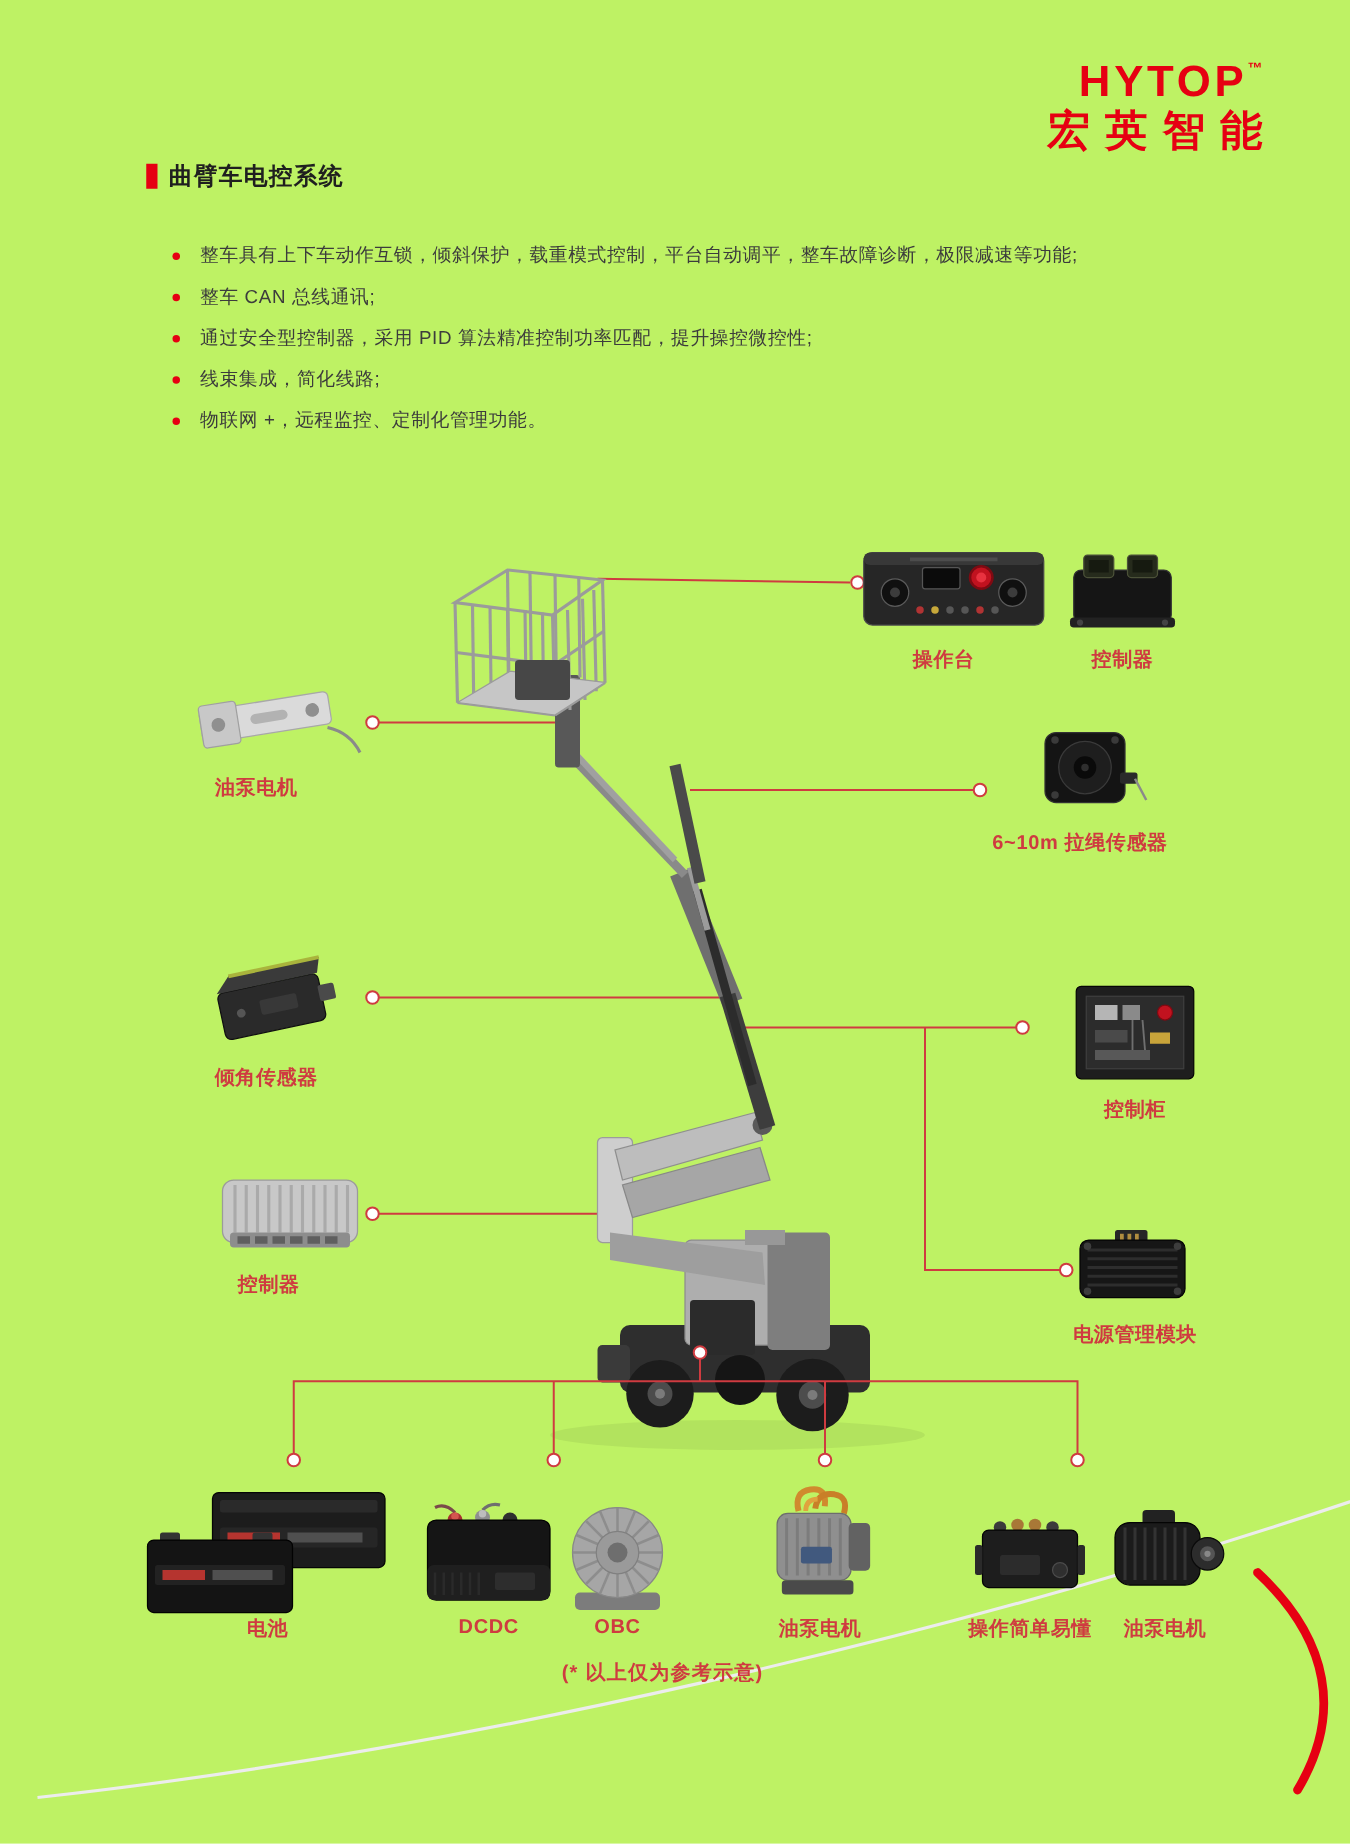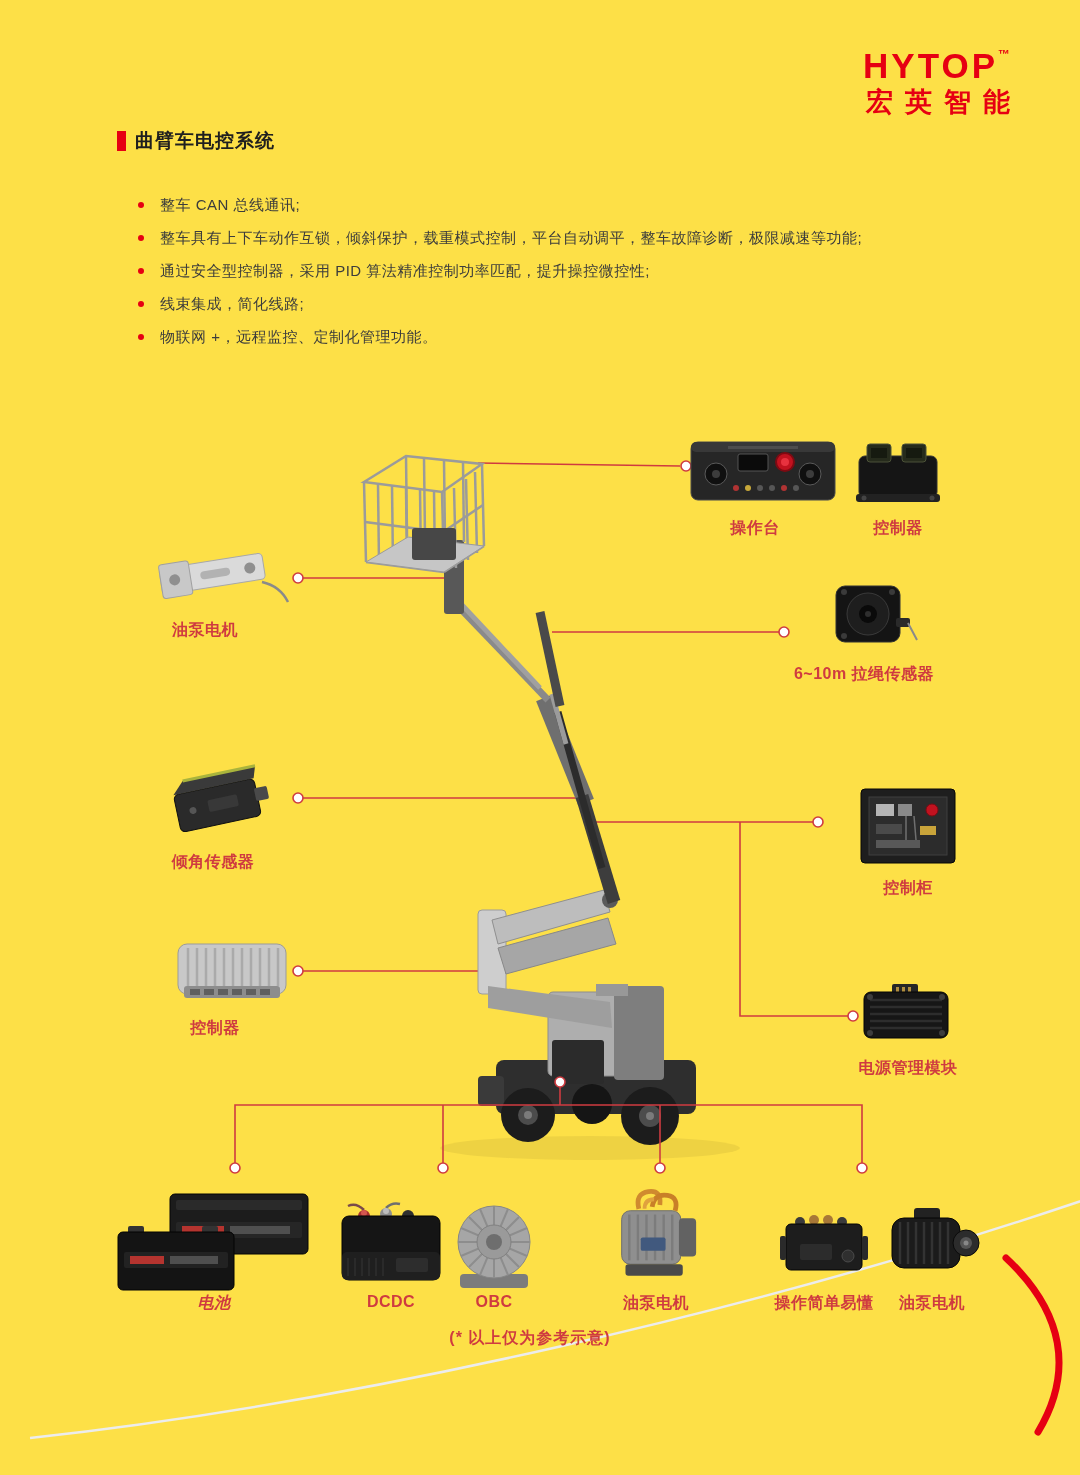--- a/index.html
+++ b/index.html
@@ -1,24 +1,24 @@
 <!DOCTYPE html>
 <html><head>
 <meta charset="utf-8">
 <style>
   html,body{margin:0;padding:0;background:#ffffff;}
   .page{
-    position:relative;width:1080px;height:1475px;background:#fde047;overflow:hidden;
+    position:relative;width:1080px;height:1475px;background:#bef264;overflow:hidden;
     font-family:"Liberation Sans","DejaVu Sans",sans-serif;color:#3f3f3f;
   }
   
   .logo{position:absolute;top:48px;right:70px;text-align:right;color:#e60012;line-height:1.05;}
   .logo-name{font-size:35px;font-weight:800;letter-spacing:3px;}
   .logo-tm{font-size:12px;vertical-align:top;font-weight:700;}
-  .logo-cn{font-size:27px;font-weight:700;letter-spacing:12px;margin-right:-12px;margin-top:3px;}
+  .logo-cn{font-size:34px;font-weight:700;letter-spacing:12px;margin-right:-12px;margin-top:3px;}
   
   .section-title{position:absolute;top:128px;left:117px;display:flex;align-items:center;gap:9px;}
   .title-bar{width:9px;height:20px;background:#e60012;}
   .title-text{font-size:19px;font-weight:700;color:#1f1f1f;letter-spacing:1px;}
   
   .bullets{position:absolute;top:195px;left:138px;width:900px;}
   .bullet-row{display:flex;align-items:flex-start;margin-bottom:13px;}
   .bullet-dot{width:6px;height:6px;border-radius:50%;background:#e60012;margin:7px 16px 0 0;flex:none;}
   .bullet-text{font-size:15px;line-height:20px;color:#3c3c3c;letter-spacing:0.5px;}
   
@@ -46,25 +46,25 @@
   </div>
 
   <div class="section-title">
     <span class="title-bar"></span>
     <span class="title-text">曲臂车电控系统</span>
   </div>
 
   <div class="bullets">
     <div class="bullet-row">
       <span class="bullet-dot"></span>
-      <span class="bullet-text">整车 CAN 总线通讯;</span>
+      <span class="bullet-text">整车具有上下车动作互锁，倾斜保护，载重模式控制，平台自动调平，整车故障诊断，极限减速等功能;</span>
     </div>
     <div class="bullet-row">
       <span class="bullet-dot"></span>
-      <span class="bullet-text">整车具有上下车动作互锁，倾斜保护，载重模式控制，平台自动调平，整车故障诊断，极限减速等功能;</span>
+      <span class="bullet-text">整车 CAN 总线通讯;</span>
     </div>
     <div class="bullet-row">
       <span class="bullet-dot"></span>
       <span class="bullet-text">通过安全型控制器，采用 PID 算法精准控制功率匹配，提升操控微控性;</span>
     </div>
     <div class="bullet-row">
       <span class="bullet-dot"></span>
       <span class="bullet-text">线束集成，简化线路;</span>
     </div>
     <div class="bullet-row">
@@ -427,21 +427,21 @@
 
   <div class="callout-label" style="left:755px;top:518px;">操作台</div>
   <div class="callout-label" style="left:898px;top:518px;">控制器</div>
   <div class="callout-label" style="left:205px;top:620px;">油泵电机</div>
   <div class="callout-label" style="left:864px;top:664px;text-align:right;">6~10m 拉绳传感器</div>
   <div class="callout-label" style="left:213px;top:852px;">倾角传感器</div>
   <div class="callout-label" style="left:908px;top:878px;">控制柜</div>
   <div class="callout-label" style="left:215px;top:1018px;">控制器</div>
   <div class="callout-label" style="left:908px;top:1058px;">电源管理模块</div>
 
-  <div class="callout-label" style="left:214px;top:1293px;font-style:italic;">电池</div>
+  <div class="callout-label" style="left:214px;top:1293px;">电池</div>
   <div class="callout-label" style="left:391px;top:1293px;">DCDC</div>
   <div class="callout-label" style="left:494px;top:1293px;">OBC</div>
   <div class="callout-label" style="left:656px;top:1293px;">油泵电机</div>
   <div class="callout-label" style="left:824px;top:1293px;">操作简单易懂</div>
   <div class="callout-label" style="left:932px;top:1293px;">油泵电机</div>
 
   <div class="footer-note">(* 以上仅为参考示意)</div>
 
 </div>
 

